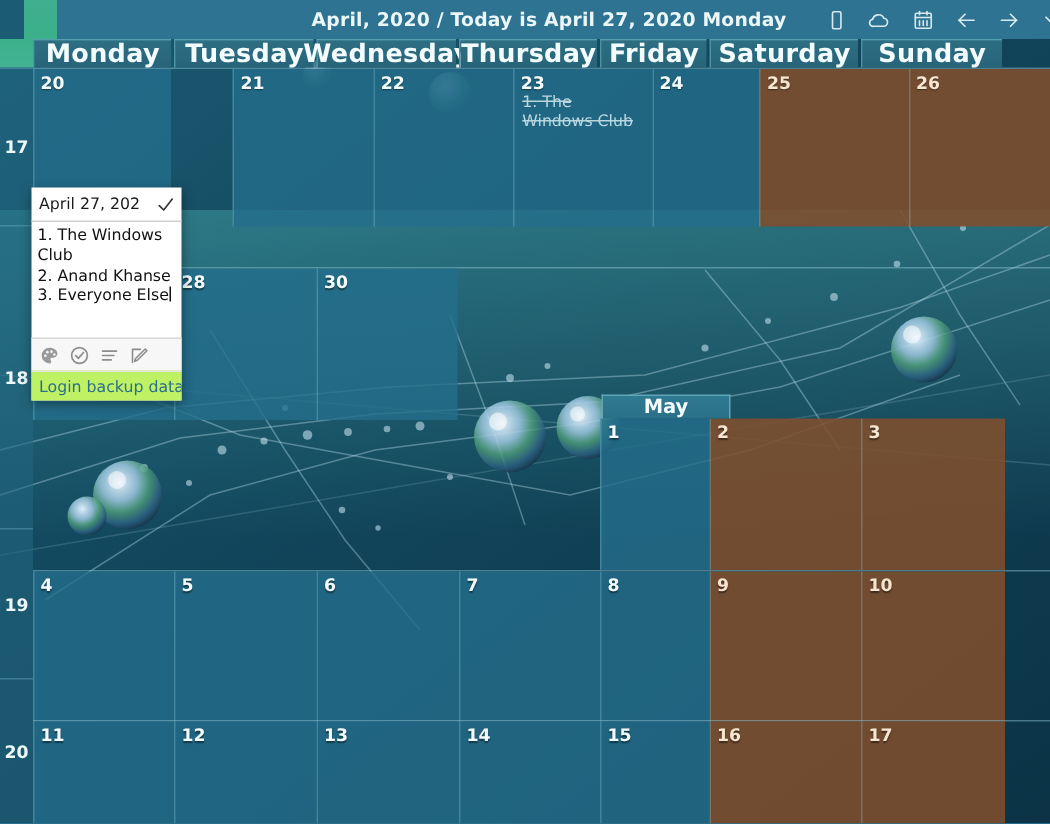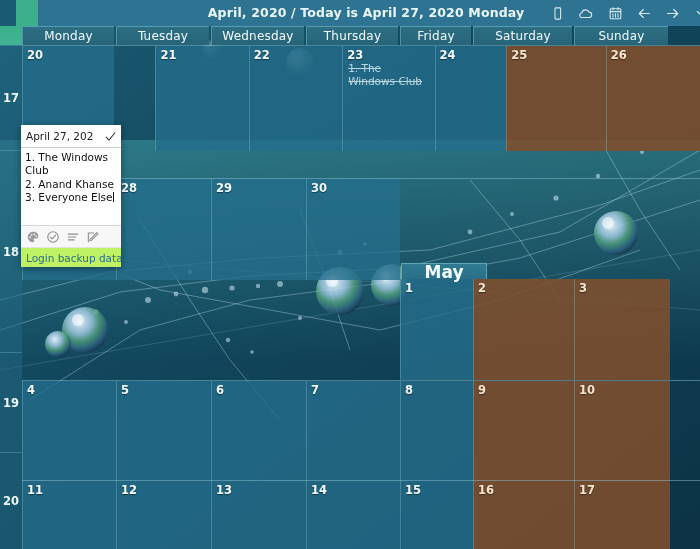--- a/index.html
+++ b/index.html
@@ -92,22 +92,22 @@
     width: 678px; height: 19px;
     display: flex;
     z-index: 14;
   }
   .weekday {
     height: 19px;
     background: linear-gradient(180deg, #2d6e82 0%, #27647a 100%);
     border-left: 1px solid #4c93a6;
     border-top: 1px solid #54a0b0;
     color: #f2fbfd;
-    font-size: 12px;
-    font-weight: normal;
+    font-size: 17px;
+    font-weight: bold;
     display: flex;
     align-items: center;
     justify-content: center;
     margin-right: 2px;
     letter-spacing: .2px;
   }
 
   
   #week-gutter {
     position: absolute;
@@ -172,21 +172,21 @@
 
   
   #may-tab {
     position: absolute;
     left: 0; top: -16px;
     width: 86px; height: 16px;
     background: linear-gradient(180deg, #2f7b92 0%, #2a6f87 100%);
     border: 1px solid #5fa6b8;
     border-bottom: none;
     color: #f4fbfd;
-    font-size: 17px;
+    font-size: 13px;
     font-weight: bold;
     display: flex;
     align-items: center;
     justify-content: center;
     z-index: 18;
   }
 
   
   #note-popup {
     position: absolute;
@@ -446,23 +446,20 @@
           <div class="daynum">26</div>
         </div>
       </div>
       <div class="week-row" style="height: 101px; margin-top: 28px;">
         <div class="day-cell weekday-cell" style="width: 94px; height: 101px;">
           <div class="daynum">27</div>
         </div>
         <div class="day-cell weekday-cell" style="width: 95px; height: 101px;">
           <div class="daynum">28</div>
         </div>
-        <div class="day-cell weekday-cell" style="width: 95px; height: 101px;">
-          <div class="daynum">29</div>
-        </div>
         <div class="day-cell weekday-cell" style="width: 94px; height: 101px;">
           <div class="daynum">30</div>
         </div>
         <div class="day-cell transparent-cell" style="width: 73px; height: 101px; border-left-color: transparent;"></div>
         <div class="day-cell transparent-cell" style="width: 101px; height: 101px; border-left-color: transparent;"></div>
         <div class="day-cell transparent-cell" style="width: 96px; height: 101px; border-left-color: transparent;"></div>
       </div>
       <div class="week-row" style="height: 101px; border-top: none;">
         <div class="day-cell transparent-cell" style="width: 94px; height: 101px; border-left-color: transparent;"></div>
         <div class="day-cell transparent-cell" style="width: 95px; height: 101px; border-left-color: transparent;"></div>

